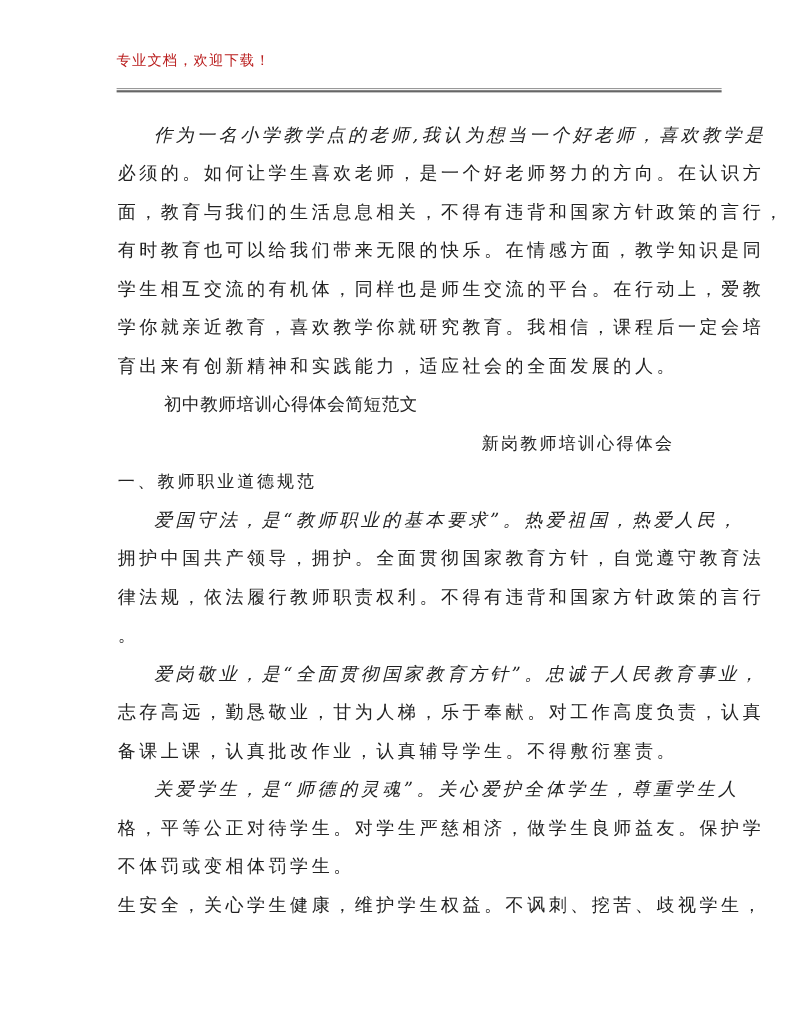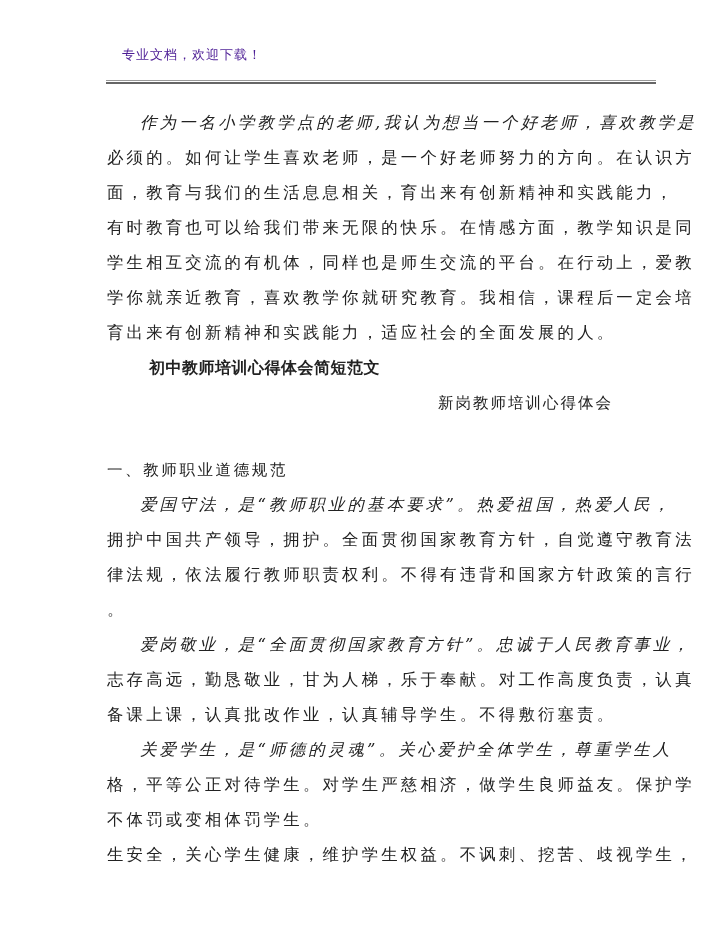--- a/index.html
+++ b/index.html
@@ -1,39 +1,39 @@
 <!DOCTYPE html>
 <html><head>
 <meta charset="utf-8">
 <style>
   html, body { margin: 0; padding: 0; background: #ffffff; }
   body { width: 720px; height: 931px; position: relative; overflow: hidden;
          font-family: "DejaVu Serif", "Liberation Serif", serif; color: #222; }
-  .header { position: absolute; left: 122px; top: 46px; font-size: 13px; color: #4c1d95; letter-spacing: 1px; }
+  .header { position: absolute; left: 106px; top: 46px; font-size: 13px; color: #b91c1c; letter-spacing: 1px; }
   .rule { position: absolute; left: 106px; width: 550px; top: 80px; height: 4px;
           border-top: 1px solid #999; border-bottom: 2px solid #666; box-sizing: border-box; }
   .content { position: absolute; left: 107px; top: 108px; width: 506px; }
   .line { height: 35px; line-height: 30px; font-size: 16.4px; white-space: nowrap; letter-spacing: 3.2px; }
   .indent { padding-left: 33px; font-style: italic; }
-  .title { font-family: "DejaVu Sans", "Liberation Sans", sans-serif; font-weight: bold; font-size: 16px;
+  .title { font-family: "DejaVu Sans", "Liberation Sans", sans-serif; font-weight: normal; font-size: 16px;
            padding-left: 42px; letter-spacing: 0.5px; }
   .subtitle { padding-left: 42px; letter-spacing: 2px; font-size: 15.5px; text-align: right; }
-  .section { letter-spacing: 2.6px; font-size: 15.5px; margin-top: 32px; }
+  .section { letter-spacing: 2.6px; font-size: 15.5px; }
 </style>
 </head>
 <body>
 
 <div class="header">专业文档，欢迎下载！</div>
 <div class="rule"></div>
 
 <div class="content">
   <div>
     <div class="line indent">作为一名小学教学点的老师,我认为想当一个好老师，喜欢教学是</div>
     <div class="line">必须的。如何让学生喜欢老师，是一个好老师努力的方向。在认识方</div>
-    <div class="line">面，教育与我们的生活息息相关，育出来有创新精神和实践能力，</div>
+    <div class="line">面，教育与我们的生活息息相关，不得有违背和国家方针政策的言行，</div>
     <div class="line">有时教育也可以给我们带来无限的快乐。在情感方面，教学知识是同</div>
     <div class="line">学生相互交流的有机体，同样也是师生交流的平台。在行动上，爱教</div>
     <div class="line">学你就亲近教育，喜欢教学你就研究教育。我相信，课程后一定会培</div>
     <div class="line">育出来有创新精神和实践能力，适应社会的全面发展的人。</div>
   </div>
 
   <div class="line title">初中教师培训心得体会简短范文</div>
   <div class="line subtitle">新岗教师培训心得体会</div>
   <div class="line section">一、教师职业道德规范</div>
 

